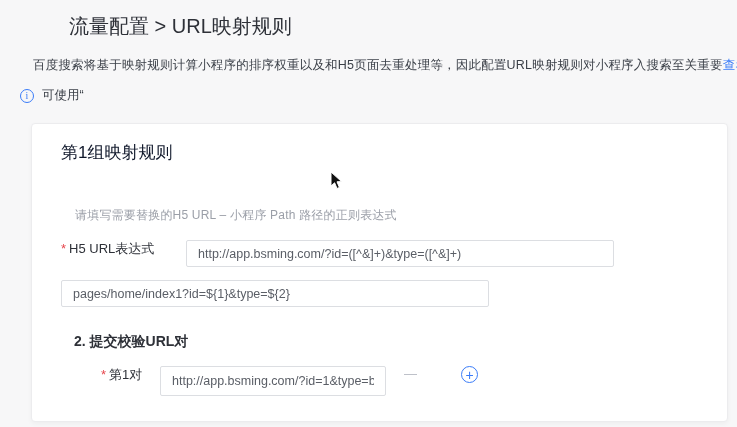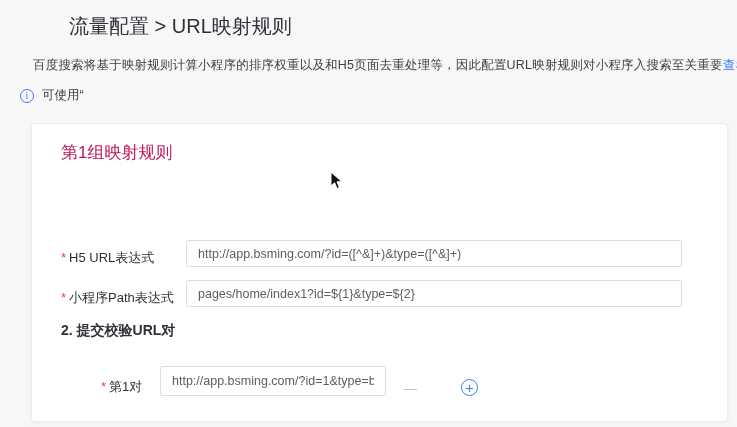--- a/index.html
+++ b/index.html
@@ -36,48 +36,48 @@
   .card {
     position: absolute; left: 31px; top: 123px;
     width: 697px; height: 299px;
     background: #ffffff;
     border: 1px solid #ececee;
     border-radius: 4px;
     box-shadow: 0 2px 5px rgba(0,0,0,0.04);
   }
   .group-title {
     position: absolute; left: 29px; top: 17px;
-    font-size: 17px; font-weight: 500; color: #be185d;
+    font-size: 17px; font-weight: 500; color: #0f172a;
   }
   .section-title {
     position: absolute; left: 29px;
     font-size: 14px; font-weight: 700; color: #2e3138;
   }
   .s1-title { top: 59px; }
-  .s2-title { top: 198px; }
+  .s2-title { top: 209px; margin-left: 13px; }
   .hint {
     position: absolute; left: 43px;
     font-size: 12px; color: #9b9fa8; letter-spacing: 0.2px;
   }
   .s1-hint { top: 83px; }
   .s2-hint { top: 219px; }
   .form-row {
     position: absolute; left: 29px;
-    display: flex; align-items: flex-end;
+    display: flex; align-items: flex-start;
   }
   .row1 { top: 116px; }
   .row2 { top: 156px; }
   .pair-row { top: 242px; }
   .field-label {
     width: 125px; font-size: 13px; color: #2e3138; white-space: nowrap;
   }
   .pair-label { width: 59px; margin-left: 40px; }
   .req { color: #e6464d; margin-right: 3px; }
   .text-input {
-    height: 27px; width: 496px;
+    height: 27px; width: 428px;
     border: 1px solid #dcdee2; border-radius: 2px;
     padding: 0 11px; background: #fff;
     font-size: 12.5px; color: #5a5e66;
     font-family: inherit; outline: none;
   }
   .pair-input { width: 226px; height: 30px; }
   .dash { color: #b6bac2; font-size: 13px; margin: 0 18px; }
   .plus-btn {
     display: inline-flex; align-items: center; justify-content: center;
     width: 17px; height: 17px; margin-left: 26px;
@@ -98,28 +98,28 @@
 <p class="desc"><span>百度搜索将基于映射规则计算小程序的排序权重以及和H5页面去重处理等，因此配置URL映射规则对小程序入搜索至关重要</span><a class="link">查看帮助</a></p>
 
 <p class="tip">
   <span class="info-icon">i</span>
   <span>可使用“</span>
 </p>
 
 <div class="card">
   <h2 class="group-title">第1组映射规则</h2>
 
+  <p class="hint s1-hint">请填写需要替换的H5 URL – 小程序 Path 路径的正则表达式</p>
 
   <div class="form-row row1">
     <span class="field-label"><span class="req">*</span><span>H5 URL表达式</span></span>
     <input class="text-input" type="text" value="http://app.bsming.com/?id=([^&amp;]+)&amp;type=([^&amp;]+)" style="">
   </div>
 
   <div class="form-row row2">
-    <span class="field-label"><span class="req">*</span><span>小程序Path表达式</span></span>
     <input class="text-input" type="text" value="pages/home/index1?id=${1}&amp;type=${2}" style="">
   </div>
 
   <h3 class="section-title s2-title">2. 提交校验URL对</h3>
 
   <div class="form-row pair-row">
     <span class="field-label pair-label"><span class="req">*</span><span>第1对</span></span>
     <input class="text-input pair-input" type="text" value="http://app.bsming.com/?id=1&amp;type=bar" style="">
     <span class="dash">—</span>
     <span class="plus-btn">+</span>

